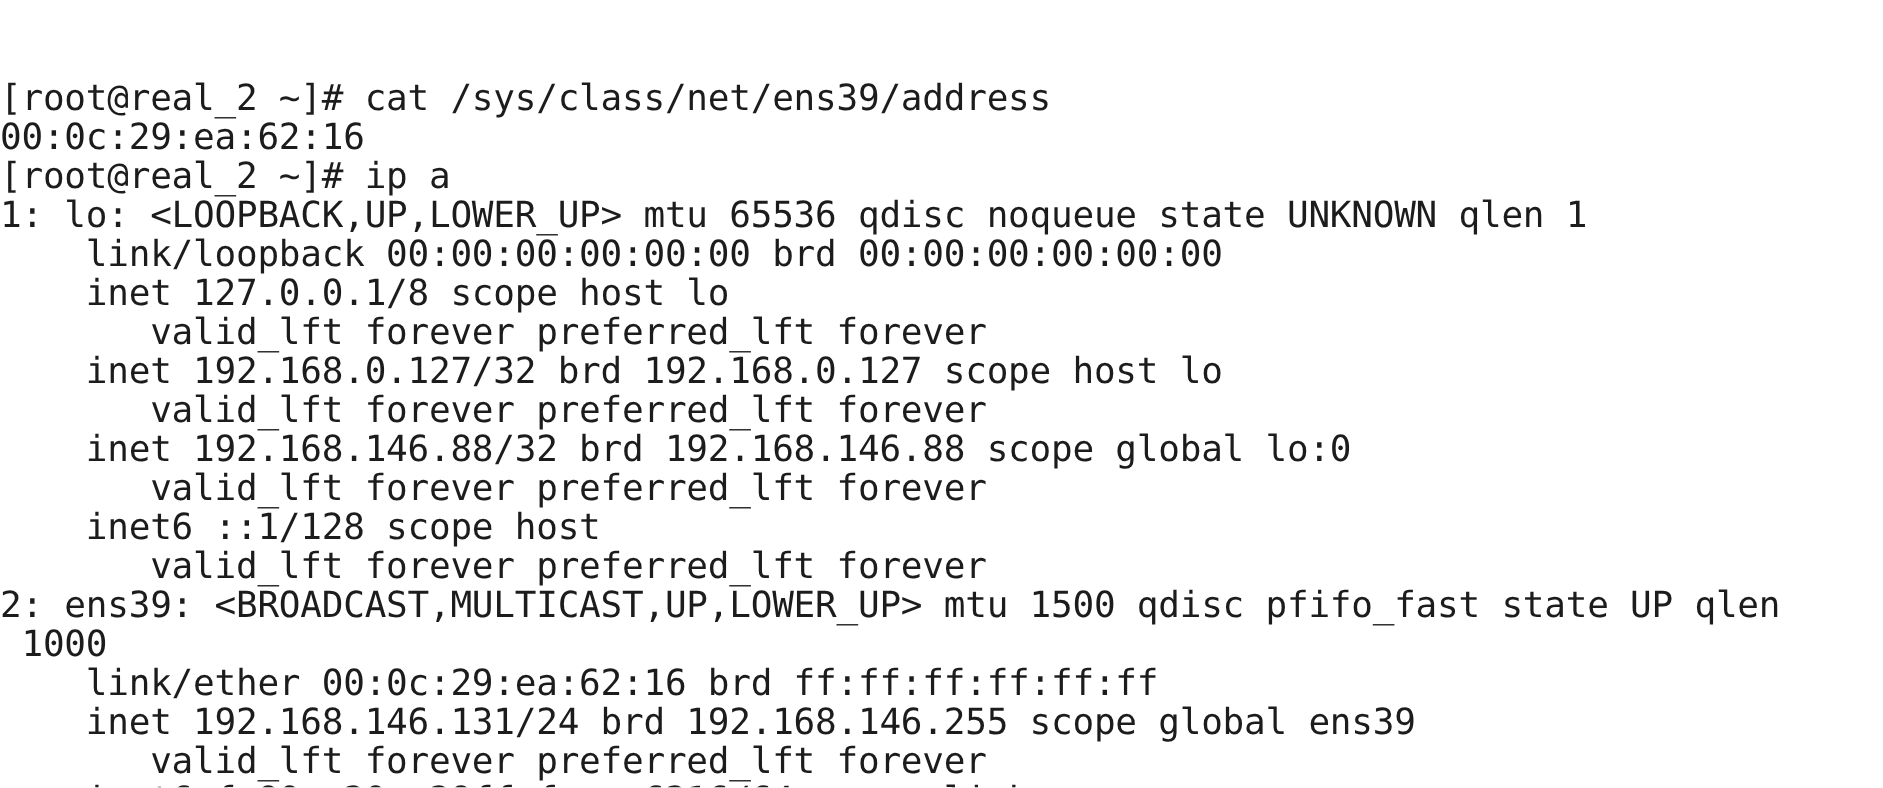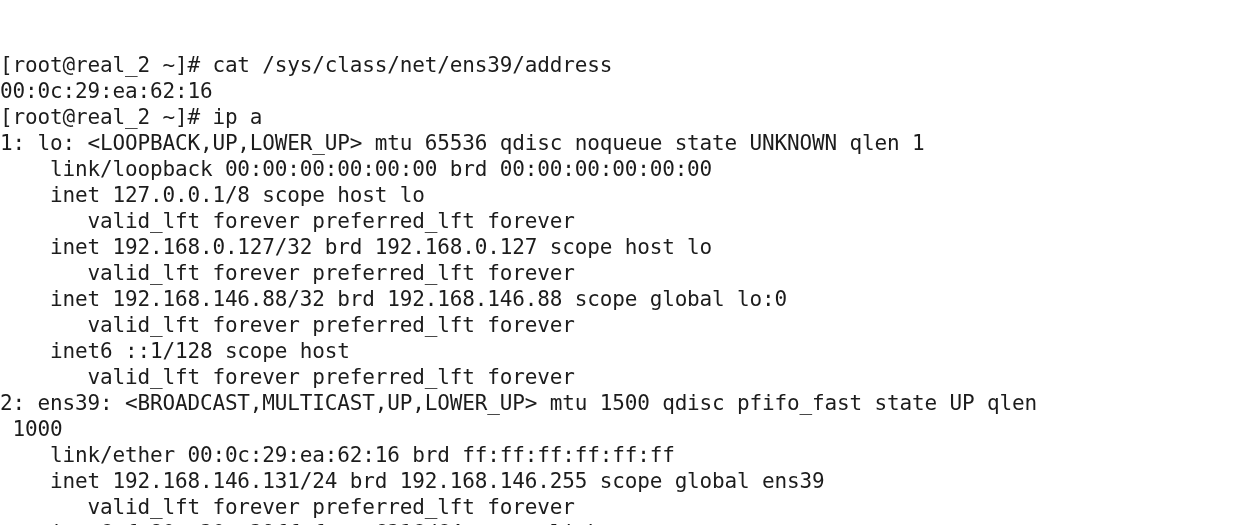--- a/index.html
+++ b/index.html
@@ -13,21 +13,21 @@
     overflow: hidden;
     background: #ffffff;
     font-family: "DejaVu Sans Mono", "Liberation Mono", monospace;
   }
   #terminal {
     width: 1255px;
     height: 525px;
     background: #ffffff;
     color: #1c1c1c;
     font-family: "DejaVu Sans Mono", "Liberation Mono", monospace;
-    font-size: 21px;
+    font-size: 24px;
     line-height: 26px;
     letter-spacing: 0px;
     white-space: pre;
     overflow: hidden;
     box-sizing: border-box;
     padding: 0;
     position: relative;
   }
   .line {
     white-space: pre;

